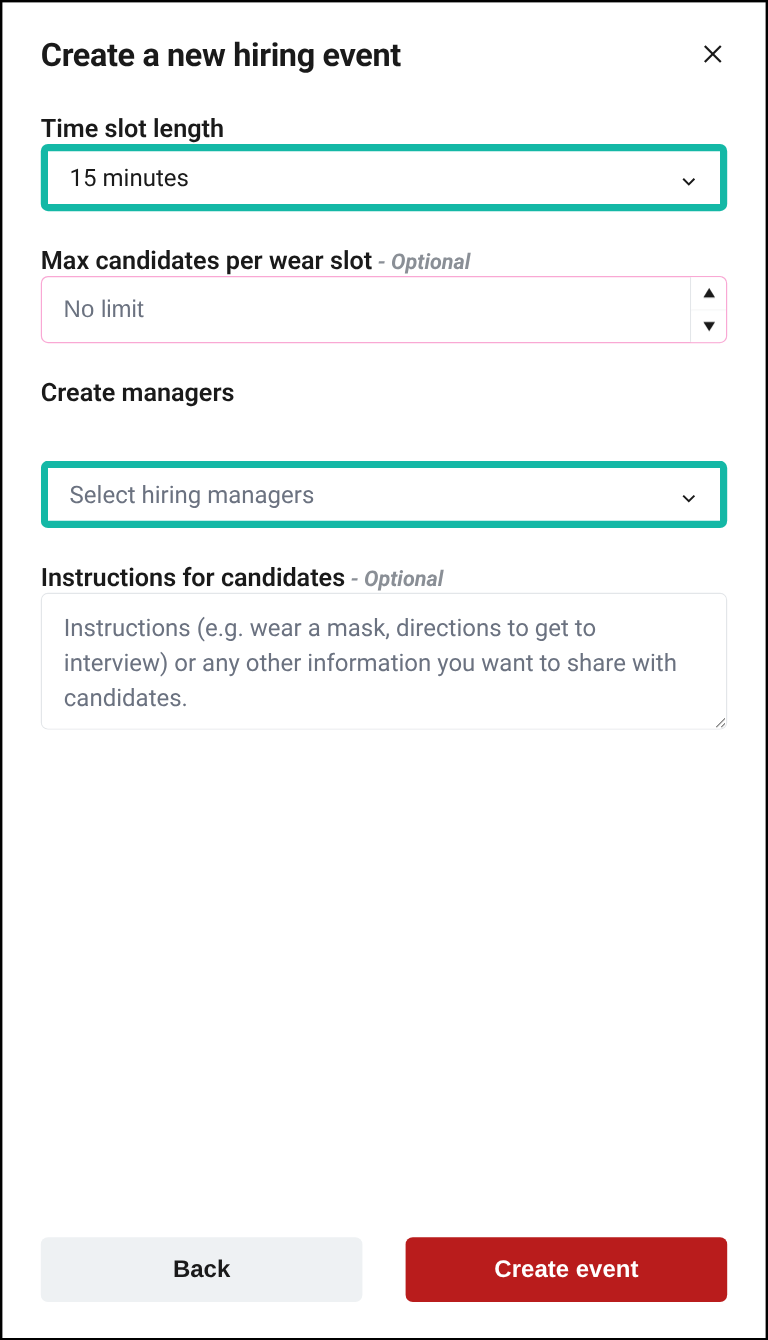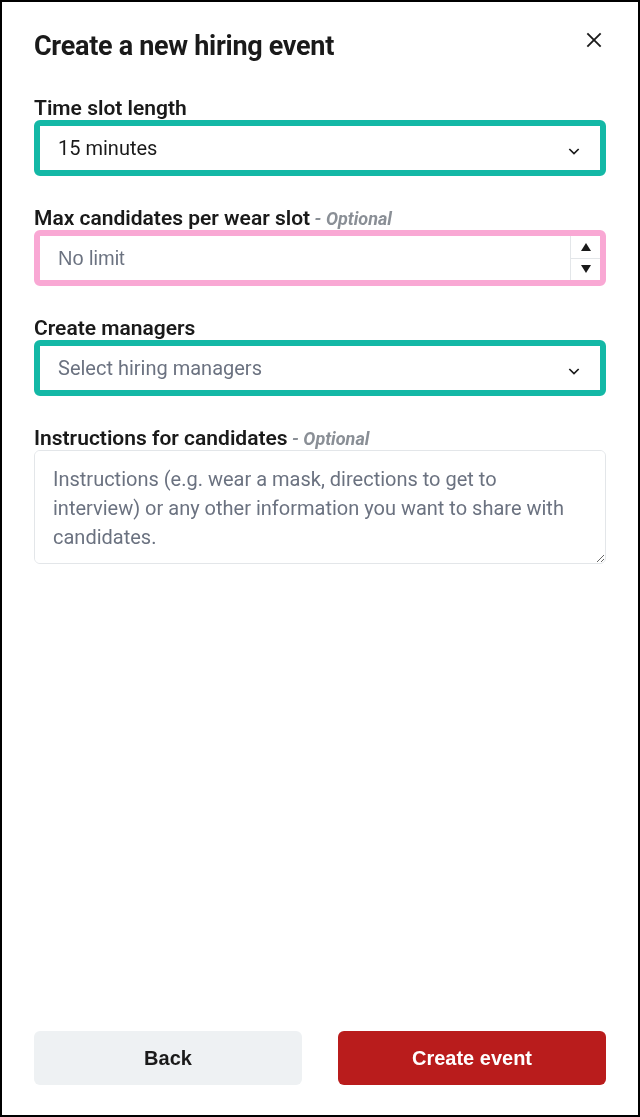--- a/index.html
+++ b/index.html
@@ -14,21 +14,21 @@
     height: 1117px;
     border: 2px solid #000;
     display: flex;
     flex-direction: column;
     padding: 28px 32px 30px 32px;
     position: relative;
   }
   .header {
     display: flex;
     justify-content: space-between;
-    align-items: flex-start;
+    align-items: center;
     margin-bottom: 34px;
   }
   .title {
     font-size: 27px;
     font-weight: 700;
     color: #1a1a1a;
     letter-spacing: -0.3px;
   }
   .close-btn {
     width: 24px;
@@ -76,40 +76,41 @@
     background: #fff;
     display: flex;
     align-items: center;
     padding: 0 18px;
     cursor: pointer;
     font-size: 20px;
     color: #1a1a1a;
   }
   .select-box.placeholder {
     color: #6b7280;
+    margin-top: 44px;
   }
   .chevron {
     position: absolute;
     right: 18px;
     width: 16px;
     height: 16px;
     pointer-events: none;
   }
   .chevron svg {
     width: 16px;
     height: 16px;
     stroke: #1a1a1a;
     stroke-width: 2.5;
     fill: none;
   }
   .number-wrap {
     position: relative;
     width: 100%;
     height: 56px;
-    border: 6px solid #f9a8d4;
+    border: 1px solid #f9a8d4;
     border-radius: 6px;
     display: flex;
     align-items: center;
     background: #fff;
   }
   .number-input {
     flex: 1;
     border: none;
     outline: none;
     height: 100%;

